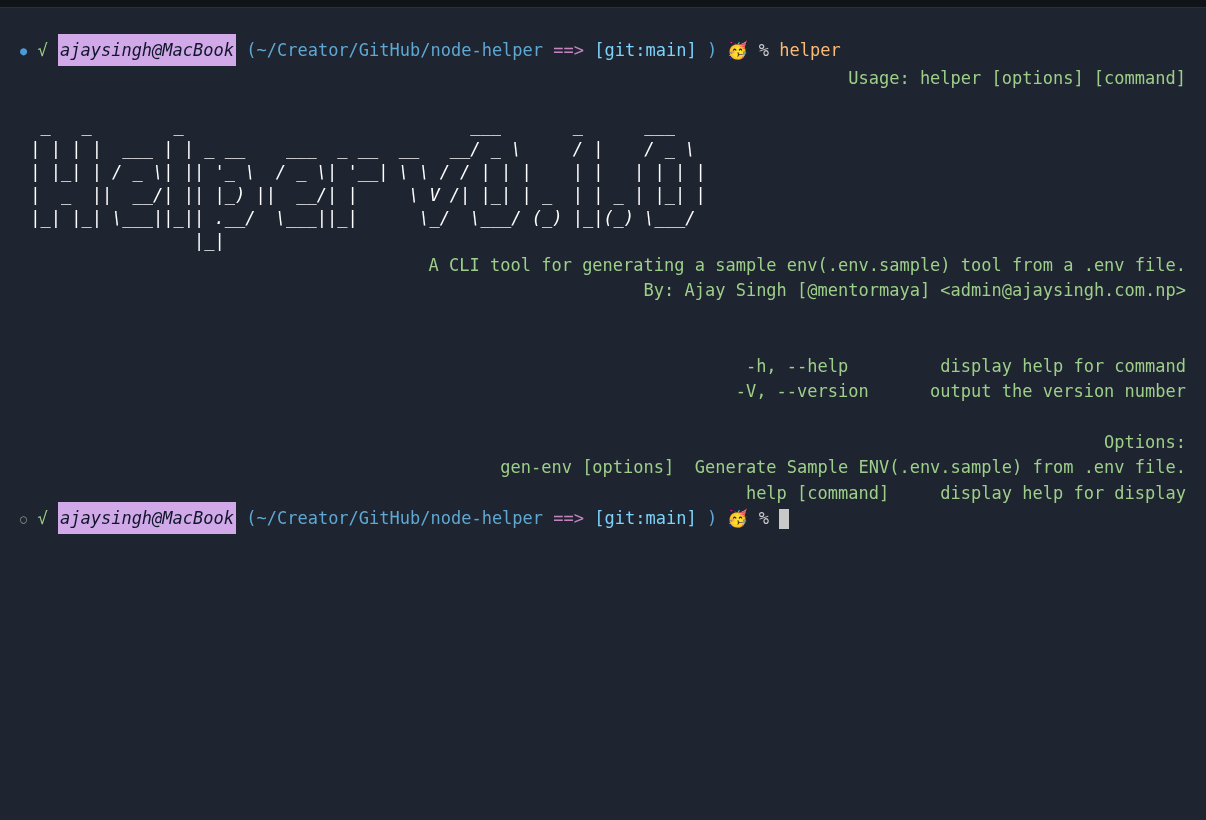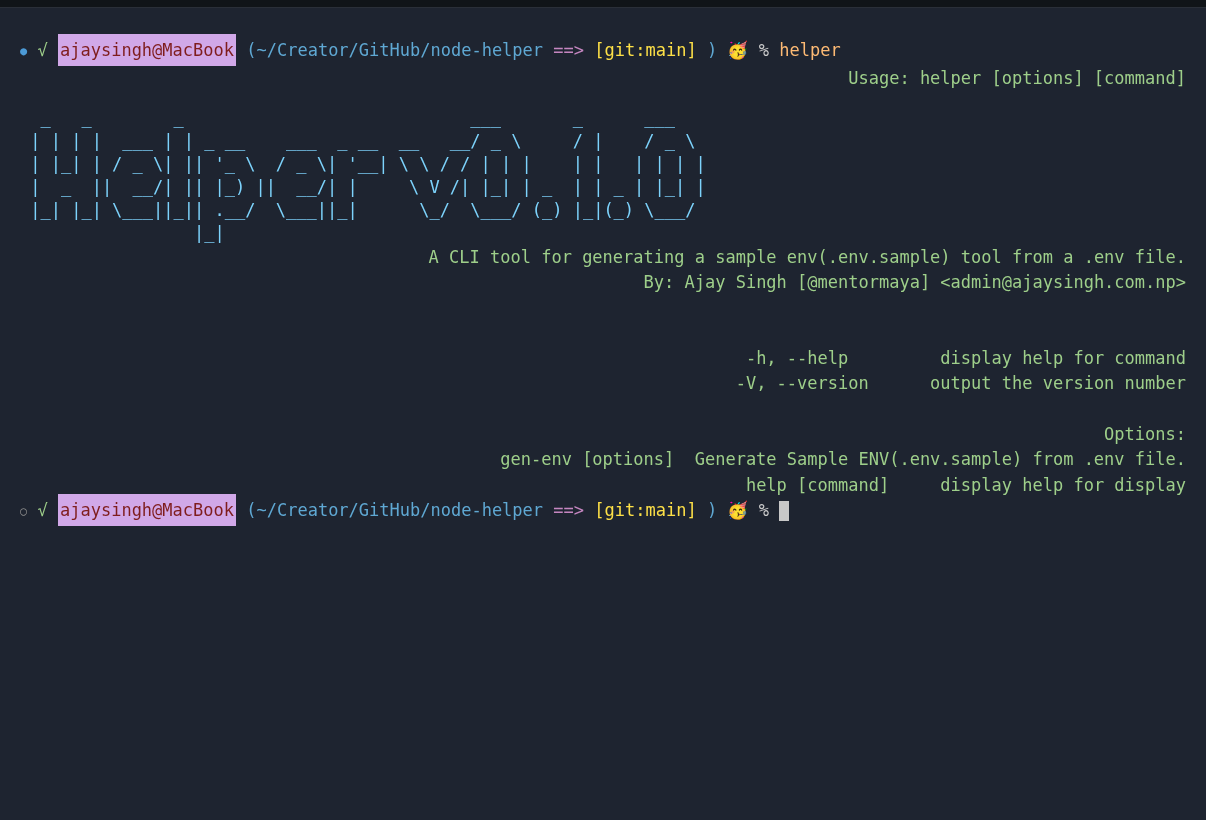--- a/index.html
+++ b/index.html
@@ -38,56 +38,58 @@
     .dot-empty {
       color: #888;
       font-size: 12px;
       vertical-align: middle;
     }
     .check {
       color: #9ecf8a;
     }
     .user-host {
       background-color: #d1a8e8;
-      color: #7f1d1d;
+      color: #0f172a;
       padding: 6px 2px;
+      font-style: italic;
     }
     .path {
       color: #5fa8d3;
     }
     .arrow {
       color: #c586c0;
     }
     .git {
-      color: #fde047;
+      color: #7dd3fc;
     }
     .paren {
       color: #5fa8d3;
     }
     .emoji {
       font-size: 17px;
     }
     .pct {
       color: #ccc;
     }
     .cmd {
       color: #fdba74;
       text-align: right;
     }
     .output {
       color: #9ecf8a;
       white-space: pre;
       text-align: right;
     }
     .ascii-art {
-      color: #7dd3fc;
+      color: #ffffff;
       white-space: pre;
       line-height: 1.35;
-      margin-top: 16px;
+      margin-top: 24px;
       margin-bottom: 0;
+      font-style: italic;
     }
     .cursor {
       display: inline-block;
       width: 10px;
       height: 20px;
       background-color: #c8c8c8;
       vertical-align: middle;
     }
     .blank-line {
       height: 25px;

